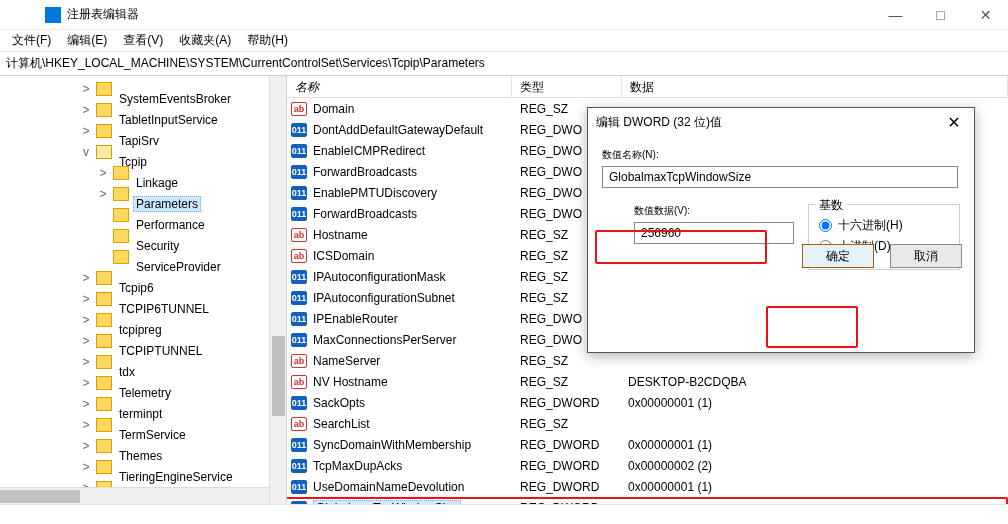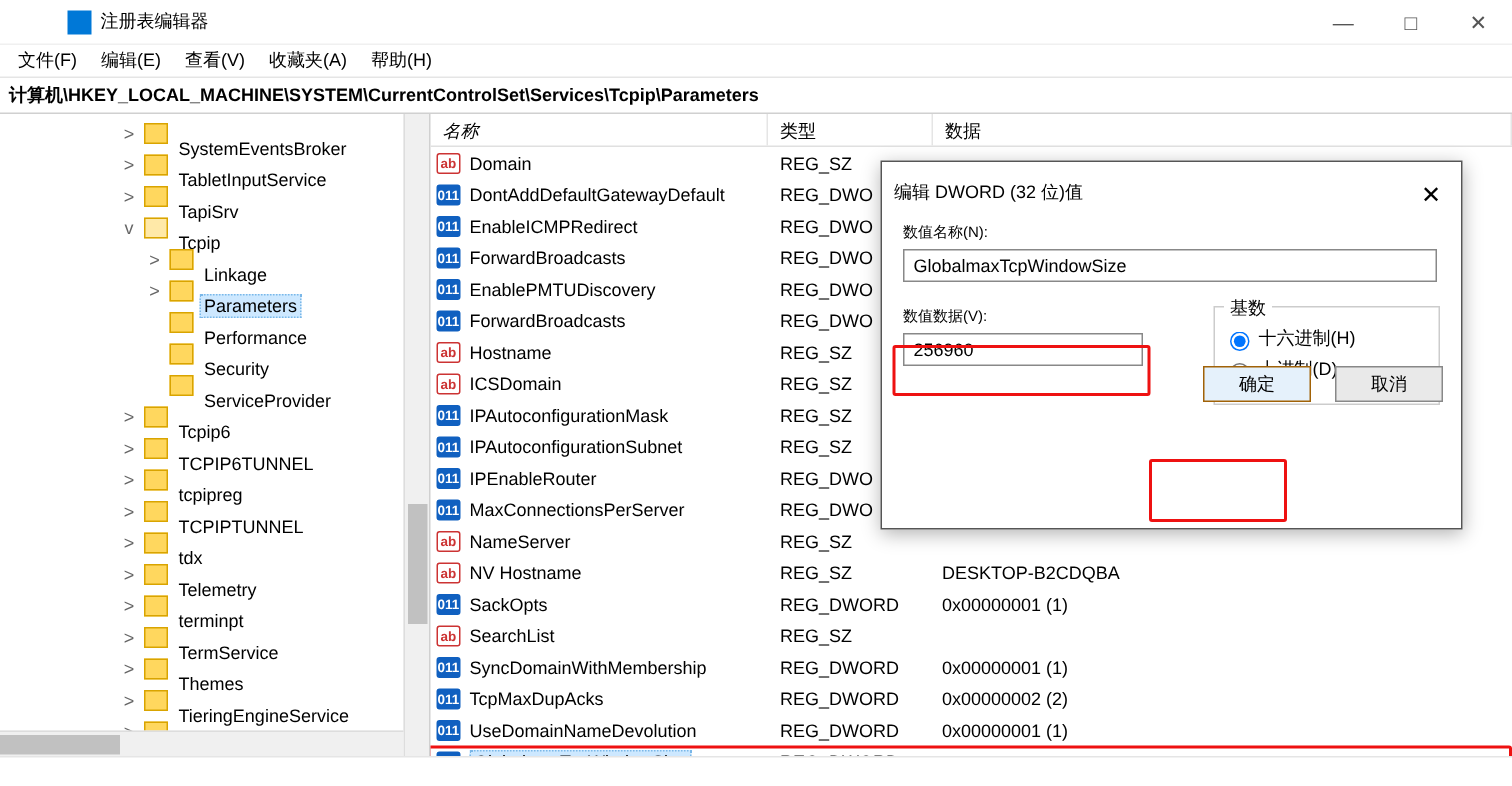--- a/index.html
+++ b/index.html
@@ -3,21 +3,21 @@
 <meta charset="utf-8">
 <style>
 * { box-sizing: border-box; margin: 0; padding: 0; font-family: "Microsoft YaHei", "Segoe UI", Tahoma, sans-serif; }
 body { width: 1008px; height: 524px; background: #fff; font-size: 12px; color: #000; overflow: hidden; position: relative; }
 .titlebar { height: 30px; display: flex; align-items: center; background: #fff; border-bottom: 1px solid #f0f0f0; padding-left: 37px; }
 .titlebar .appicon { width: 16px; height: 16px; margin: 0 6px 0 8px; background: #0078d7; display: inline-block; }
 .titlebar .title { flex: 1; font-size: 12px; }
 .titlebar .winbtn { width: 45px; height: 30px; display: flex; align-items: center; justify-content: center; color: #555; font-size: 14px; }
 .menubar { height: 22px; display: flex; align-items: center; padding: 0 4px; border-bottom: 1px solid #e5e5e5; }
 .menubar .mitem { padding: 2px 8px; }
-.addrbar { height: 24px; display: flex; align-items: center; padding: 0 6px; border-bottom: 1px solid #d0d0d0; background: #fff; font-size: 12px; font-weight: bold; }
+.addrbar { height: 24px; display: flex; align-items: center; padding: 0 6px; border-bottom: 1px solid #d0d0d0; background: #fff; font-size: 12px; }
 .content { display: flex; height: calc(524px - 30px - 22px - 24px - 20px); }
 .tree { width: 287px; border-right: 1px solid #d0d0d0; overflow: hidden; position: relative; }
 .tree-inner { padding-top: 2px; }
 .node { display: flex; align-items: center; height: 21px; white-space: nowrap; }
 .node .exp { width: 12px; text-align: center; color: #666; font-size: 12px; }
 .node .exp.hidden { visibility: hidden; }
 .node .fld { width: 16px; height: 14px; background: #ffd75e; border: 1px solid #d9a400; margin: 0 4px; display: inline-block; }
 .node.open .fld { background: #ffe9a8; }
 .node .lbl { padding: 1px 3px; margin-top: 20px; }
 .node.selected .lbl { background: #cde8ff; border: 1px dotted #7ab7e8; padding: 0 2px; }
@@ -43,32 +43,32 @@
 .row .ico.dw { color: #fff; border-color: #1060c0; background: #1060c0; }
 .row .nm { }
 .row.selected { }
 .row.selected .c1 { }
 .row.selected .nm { background: #cde8ff; border: 1px dotted #7ab7e8; padding: 0 2px; }
 .row.redbox .c1 { position: relative; }
 .row.redbox { border: 2px solid #e11; border-radius: 2px; margin-left: -2px; }
 .status { height: 20px; border-top: 1px solid #e5e5e5; }
 
 .dialog { position: absolute; left: 587px; top: 107px; width: 388px; height: 246px; background: #fff; border: 1px solid #555; box-shadow: 0 3px 12px rgba(0,0,0,.3); }
-.dialog .dtitle { height: 28px; display: flex; align-items: flex-start; padding: 12px 8px; font-size: 12px; }
+.dialog .dtitle { height: 28px; display: flex; align-items: center; padding: 12px 8px; font-size: 12px; }
 .dialog .dtitle .close { margin-left: auto; font-size: 16px; width: 24px; text-align: center; }
 .dialog .dbody { padding: 6px 14px 10px 14px; position: relative; }
 .dialog label.fldlbl { display: block; margin: 6px 0 4px 0; font-size: 10px; }
 .dialog input.txt { width: 356px; height: 22px; border: 1px solid #888; padding: 2px 6px; font-size: 12px; }
 .dialog input.txt.readonly { background: #fff; }
-.dialog .cols2 { display: flex; gap: 37px; margin-top: 10px; }
+.dialog .cols2 { display: flex; gap: 4px; margin-top: 10px; margin-left: 32px; }
 .dialog .left { flex: 0 0 170px; }
 .dialog .right { flex: 1; }
 .dialog .group { border: 1px solid #ccc; padding: 8px 10px 10px 10px; position: relative; margin-top: 6px; }
 .dialog .group .gtitle { position: absolute; top: -8px; left: 6px; background: #fff; padding: 0 4px; font-size: 12px; }
-.dialog .radio { display: flex; align-items: flex-end; margin: 4px 0; font-size: 12px; }
+.dialog .radio { display: flex; align-items: center; margin: 4px 0; font-size: 12px; }
 .dialog .radio input { margin-right: 6px; }
 .dialog .btns { position: absolute; right: 12px; bottom: 12px; display: flex; gap: 16px; }
 .dialog .btn { width: 72px; height: 24px; border: 1px solid #888; background: #e9e9e9; font-size: 12px; }
 .dialog .btn.ok { border: 1px solid #a16207; background: #e5f1fb; }
 
 .redhl { position: absolute; border: 2px solid #e11; border-radius: 2px; pointer-events: none; }
 .redhl.r-value { left: 595px; top: 230px; width: 172px; height: 34px; }
 .redhl.r-ok { left: 766px; top: 306px; width: 92px; height: 42px; }
 </style>
 </head>

